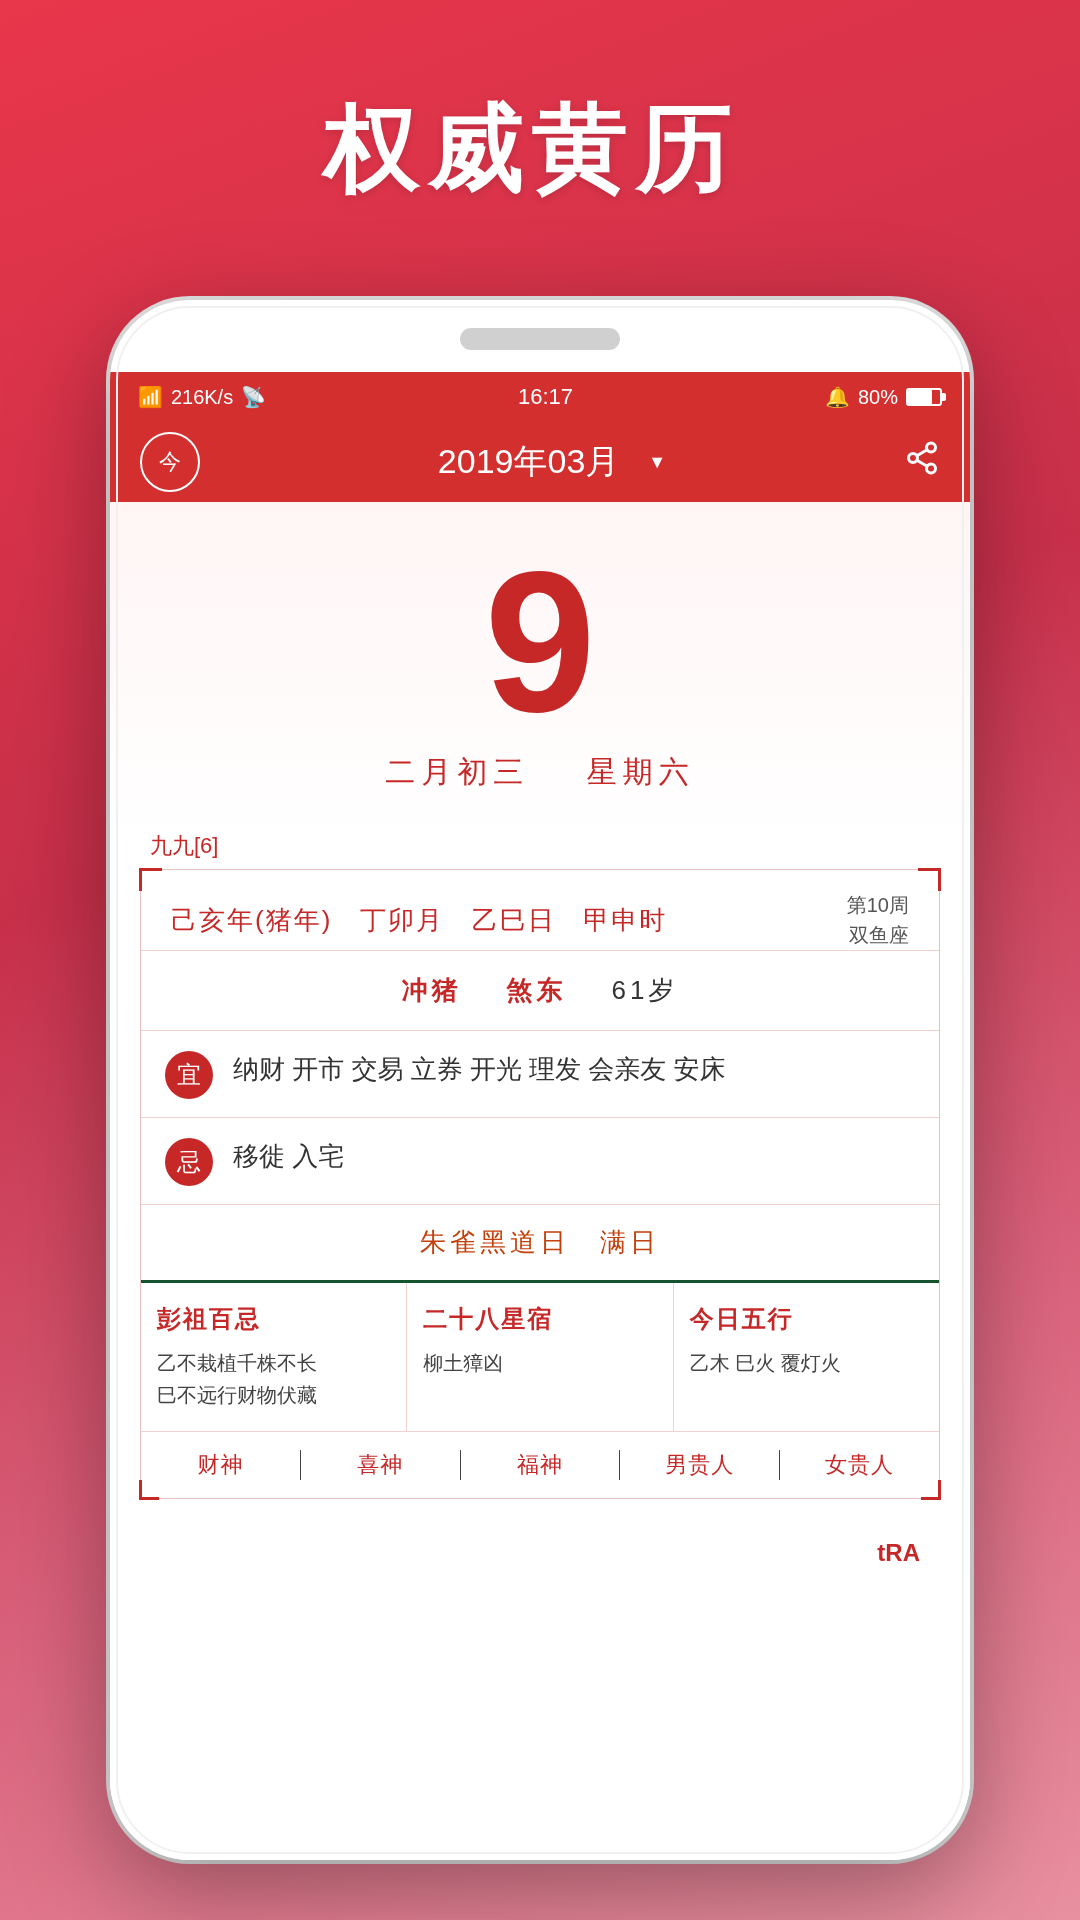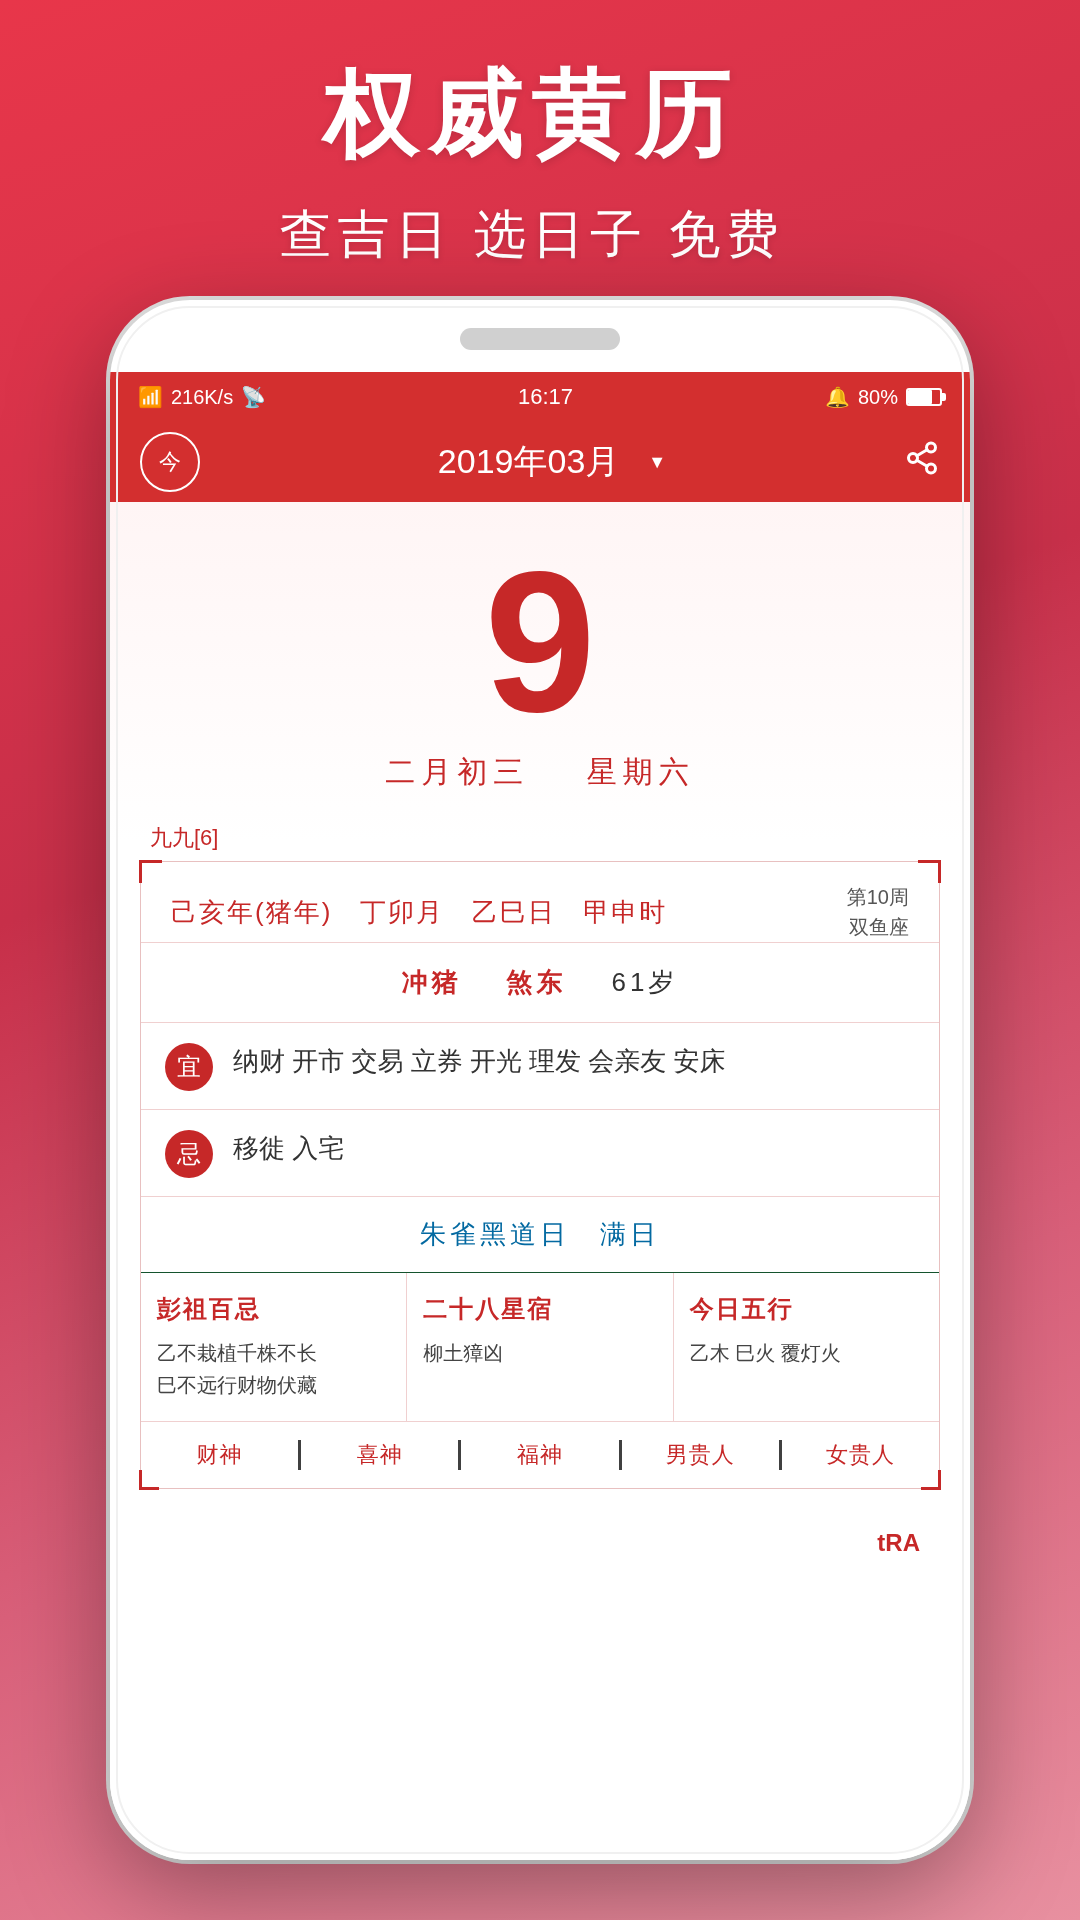--- a/index.html
+++ b/index.html
@@ -207,21 +207,21 @@
     .day-info {
       font-size: 30px;
       color: #c62828;
       letter-spacing: 6px;
     }
 
     
     .lunar-label {
       color: #c62828;
       font-size: 22px;
-      margin: 0 40px 8px;
+      margin: 8px 40px 8px;
     }
 
     
     .detail-card {
       margin: 0 30px 30px;
       border: 1.5px solid #e8c0c0;
       border-radius: 4px;
       background: white;
       position: relative;
       padding: 0;
@@ -323,23 +323,23 @@
       line-height: 1.6;
       flex: 1;
     }
 
     
     .divider-row {
       border-top: 1px solid #f0d0d0;
       padding: 20px 30px;
       text-align: center;
       font-size: 26px;
-      color: #0369a1;
+      color: #c2410c;
       letter-spacing: 4px;
-      border-bottom: 1px solid #14532d;
+      border-bottom: 3px solid #14532d;
     }
 
     
     .three-sections {
       display: flex;
       border-bottom: 1px solid #f0d0d0;
     }
     .section-col {
       flex: 1;
       padding: 20px 16px;
@@ -370,34 +370,33 @@
       padding: 18px 0;
     }
     .deity-col {
       flex: 1;
       display: flex;
       flex-direction: column;
       align-items: center;
       gap: 8px;
     }
     .deity-col + .deity-col {
-      border-left: 3px solid #404040;
+      border-left: 1px solid #404040;
     }
     .deity-title {
       font-size: 22px;
       color: #c62828;
       letter-spacing: 1px;
     }
   </style>
 </head>
 <body>
 
 <div class="promo-area">
   <div class="promo-title">权威黄历</div>
-  <div class="promo-subtitle">查吉日 选日子 免费</div>
 </div>
 
 <div class="phone-frame">
   <div class="phone-earpiece"></div>
 
   <div class="status-bar">
     <div class="status-left">
       <span>📶</span>
       <span>216K/s</span>
       <span>📡</span>

